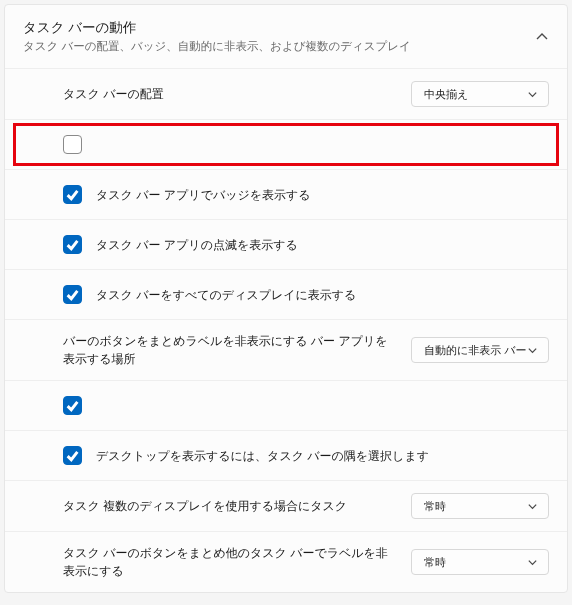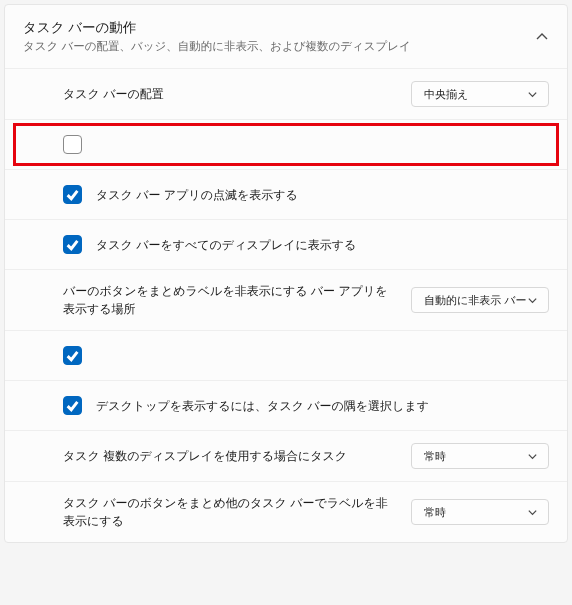--- a/index.html
+++ b/index.html
@@ -111,20 +111,29 @@
         </span>
       </div>
     </div>
 
     <div class="row">
       <div class="highlight-box"></div>
       <div class="indent"></div>
       <div class="checkbox unchecked"></div>
     </div>
 
+    <div class="row">
+      <div class="indent"></div>
+      <div class="checkbox checked">
+        <svg viewBox="0 0 14 14">
+            <polyline points="3,7.5 6,10.5 11,4"></polyline>
+          </svg>
+      </div>
+      <div class="label">タスク バー アプリでバッジを表示する</div>
+    </div>
 
     <div class="row">
       <div class="indent"></div>
       <div class="checkbox checked">
         <svg viewBox="0 0 14 14">
             <polyline points="3,7.5 6,10.5 11,4"></polyline>
           </svg>
       </div>
       <div class="label">タスク バー アプリの点滅を表示する</div>
     </div>

